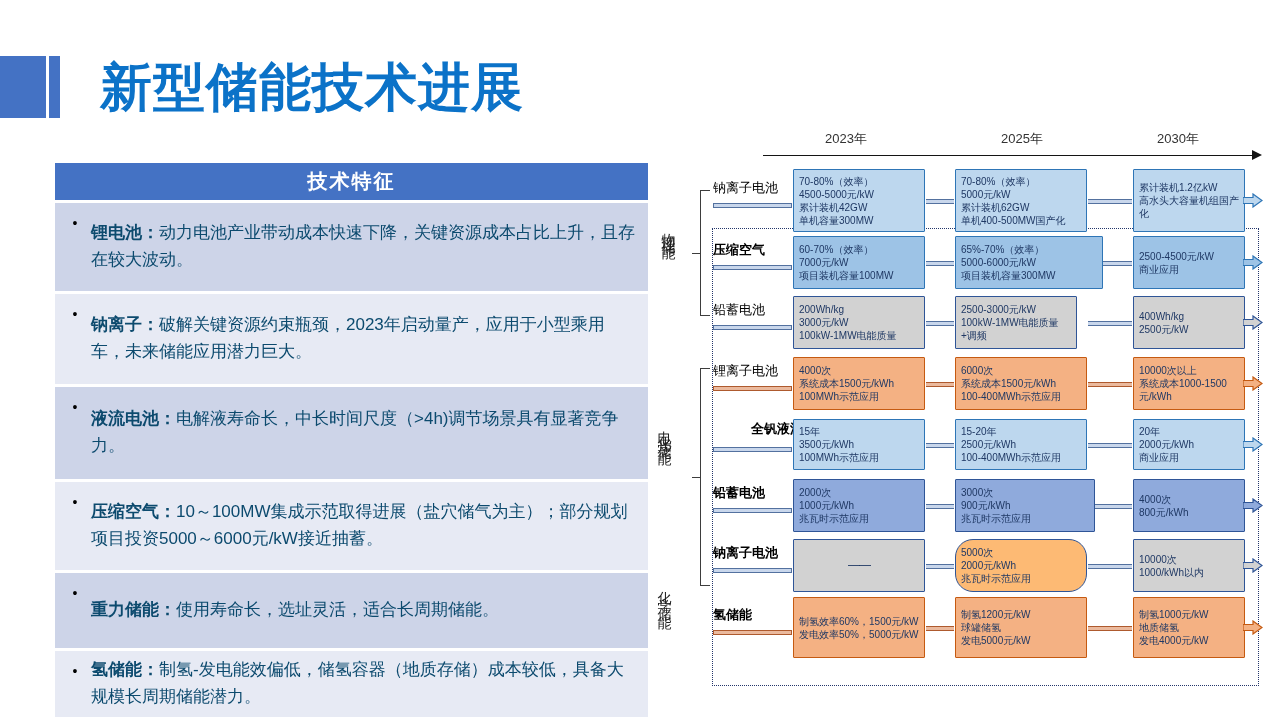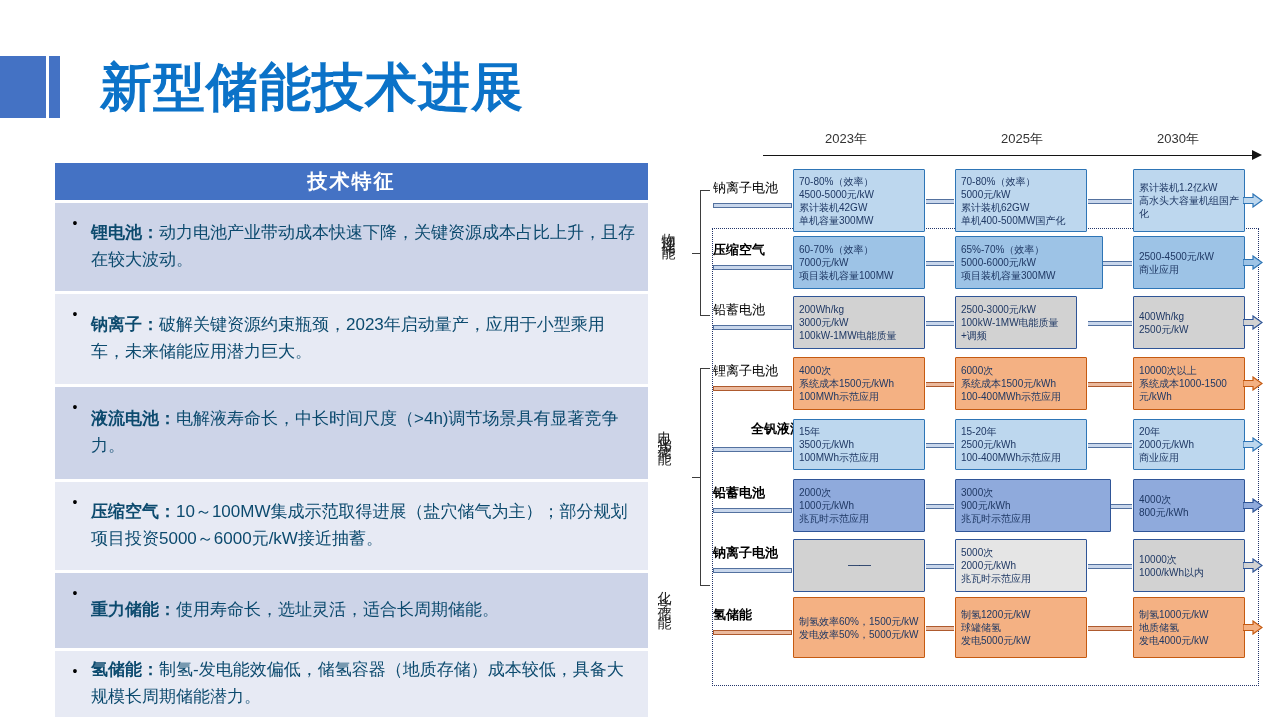--- a/index.html
+++ b/index.html
@@ -177,34 +177,34 @@
       <span class="row-arrow" style="left: 588px; top: 308.5px;"><svg width="20" height="15" viewBox="0 0 20 15">
           <path d="M0 4.5 H10 V1 L19 7.5 L10 14 V10.5 H0 Z" fill="#BDD7EE" stroke="#2E75B6" stroke-width="1.2"></path>
         </svg></span>
       <div class="row-label" style="top: 355.5px; font-weight: bold;">铅蓄电池</div>
       <div class="row-bar" style="top: 379.5px; background: rgb(201, 215, 236); border-color: rgb(83, 113, 159);"></div>
       <div class="connector" style="left: 271px; width: 28px; top: 375.5px; background: rgb(201, 215, 236); border-color: rgb(83, 113, 159);"></div>
       <div class="connector" style="left: 433px; width: 44px; top: 375.5px; background: rgb(201, 215, 236); border-color: rgb(83, 113, 159);"></div>
       <div class="tech-box" style="left: 138px; width: 132px; top: 351px; height: 53px; background: rgb(143, 170, 220); border-color: rgb(47, 85, 151);">2000次
 1000元/kWh
 兆瓦时示范应用</div>
-      <div class="tech-box" style="left: 300px; width: 156px; top: 351px; height: 53px; background: rgb(143, 170, 220); border-color: rgb(47, 85, 151);">3000次
+      <div class="tech-box" style="left: 300px; width: 140px; top: 351px; height: 53px; background: rgb(143, 170, 220); border-color: rgb(47, 85, 151);">3000次
 900元/kWh
 兆瓦时示范应用</div>
       <div class="tech-box" style="left: 478px; width: 112px; top: 351px; height: 53px; background: rgb(143, 170, 220); border-color: rgb(47, 85, 151);">4000次
 800元/kWh</div>
       <span class="row-arrow" style="left: 588px; top: 369.5px;"><svg width="20" height="15" viewBox="0 0 20 15">
           <path d="M0 4.5 H10 V1 L19 7.5 L10 14 V10.5 H0 Z" fill="#8FAADC" stroke="#2F5597" stroke-width="1.2"></path>
         </svg></span>
       <div class="row-label bold" style="top: 415.5px;">钠离子电池</div>
       <div class="row-bar" style="top: 439.5px; background: rgb(201, 215, 236); border-color: rgb(83, 113, 159);"></div>
       <div class="connector" style="left: 271px; width: 28px; top: 435.5px; background: rgb(201, 215, 236); border-color: rgb(83, 113, 159);"></div>
       <div class="connector" style="left: 433px; width: 44px; top: 435.5px; background: rgb(201, 215, 236); border-color: rgb(83, 113, 159);"></div>
       <div class="tech-box dash" style="left: 138px; width: 132px; top: 411px; height: 53px; background: rgb(210, 210, 210); border-color: rgb(47, 85, 151);">——</div>
-      <div class="tech-box" style="left: 300px; width: 132px; top: 411px; height: 53px; background: #e5e5e5; border-color: rgb(47, 85, 151);">5000次
+      <div class="tech-box" style="left: 300px; width: 132px; top: 411px; height: 53px; background: #fdba74; border-color: rgb(47, 85, 151); border-radius: 18px;">5000次
 2000元/kWh
 兆瓦时示范应用</div>
       <div class="tech-box" style="left: 478px; width: 112px; top: 411px; height: 53px; background: rgb(210, 210, 210); border-color: rgb(47, 85, 151);">10000次
 1000/kWh以内</div>
       <span class="row-arrow" style="left: 588px; top: 429.5px;"><svg width="20" height="15" viewBox="0 0 20 15">
           <path d="M0 4.5 H10 V1 L19 7.5 L10 14 V10.5 H0 Z" fill="#D2D2D2" stroke="#2F5597" stroke-width="1.2"></path>
         </svg></span>
       <div class="row-label bold" style="top: 477.5px;">氢储能</div>
       <div class="row-bar" style="top: 501.5px; background: rgb(235, 186, 158); border-color: rgb(174, 90, 46);"></div>
       <div class="connector" style="left: 271px; width: 28px; top: 497.5px; background: rgb(235, 186, 158); border-color: rgb(174, 90, 46);"></div>

